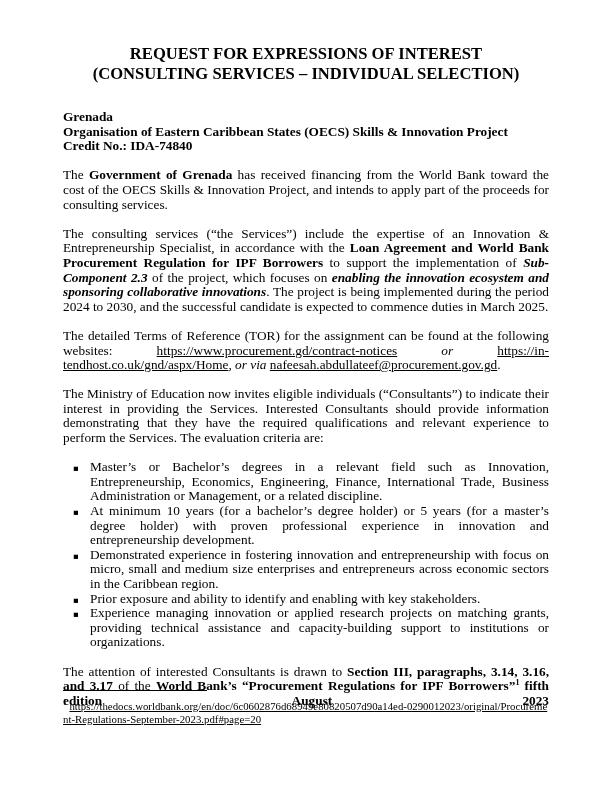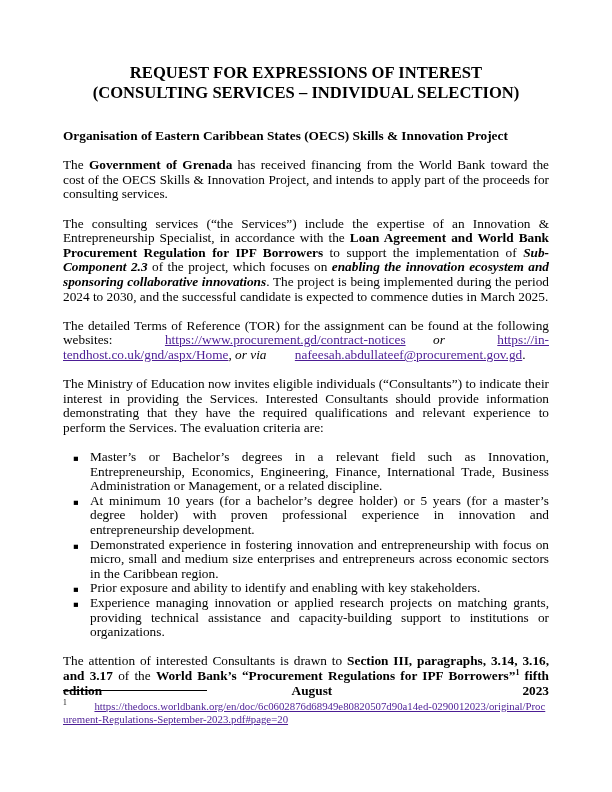--- a/index.html
+++ b/index.html
@@ -1,33 +1,33 @@
 <!DOCTYPE html>
 <html><head>
 <meta charset="utf-8">
 <style>
   html, body { margin: 0; padding: 0; background: #ffffff; }
   .page {
     width: 612px; height: 792px; background: #ffffff; position: relative;
     font-family: "Liberation Serif", "DejaVu Serif", serif;
     font-size: 13.3px; line-height: 14.6px; color: #000;
-    box-sizing: border-box; padding: 63px 63px 0 63px; overflow: hidden;
+    box-sizing: border-box; padding: 44px 63px 0 63px; overflow: hidden;
   }
   .doc-title {
     font-weight: bold; font-size: 16.6px; line-height: 19.5px;
     text-align: center; margin: 0 0 27px 0;
   }
   .info-line { font-weight: bold; }
   .blk { margin: 0 0 14.6px 0; }
   p.para { margin: 0 0 14.6px 0; text-align: justify; }
   p.jl { text-align-last: justify; }
   .b { font-weight: bold; font-family: Liberation Serif, serif; }
   .i { font-style: italic; }
   .bi { font-weight: bold; font-style: italic; }
-  .link { color: #4c1d95; text-decoration: underline; cursor: pointer; margin-left: 25px; }
+  .link { color: #000000; text-decoration: underline; cursor: pointer; }
   ul.criteria { margin: 0 0 14.6px 0; padding: 0; list-style: none; }
   ul.criteria li { position: relative; padding-left: 27px; text-align: justify; }
   ul.criteria li .marker {
     position: absolute; left: 10px; top: 1px; font-size: 8.5px;
     font-family: "DejaVu Sans", sans-serif;
   }
   sup.fnref { font-size: 8px; line-height: 0; }
   .footnote {
     position: absolute; left: 63px; right: 63px; top: 690px;
     font-size: 10.8px; line-height: 13.2px; text-align: left;
@@ -40,21 +40,23 @@
 <body>
 
 <div class="page">
 
   <div class="doc-title">
     <div>REQUEST FOR EXPRESSIONS OF INTEREST</div>
     <div>(CONSULTING SERVICES – INDIVIDUAL SELECTION)</div>
   </div>
 
   <div class="blk">
+    <div class="info-line">Grenada</div>
     <div class="info-line">Organisation of Eastern Caribbean States (OECS) Skills &amp; Innovation Project</div>
+    <div class="info-line">Credit No.: IDA-74840</div>
   </div>
 
 
   <p class="para"><span>The </span><span class="b">Government of Grenada</span><span> has received financing from the World Bank toward the cost of the OECS Skills &amp; Innovation Project, and intends to apply part of the proceeds for consulting services.</span></p>
 
   <p class="para"><span>The consulting services (“the Services”) include the expertise of an Innovation &amp; Entrepreneurship Specialist, in accordance with the </span><span class="b">Loan Agreement and World Bank Procurement Regulation for IPF Borrowers</span><span> to support the implementation of </span><span class="bi">Sub-Component 2.3</span><span> of the project, which focuses on </span><span class="bi">enabling the innovation ecosystem and sponsoring collaborative innovations</span><span>.  The project is being implemented during the period 2024 to 2030, and the successful candidate is expected to commence duties in March 2025.</span></p>
 
   <p class="para"><span>The detailed Terms of Reference (TOR) for the assignment can be found at the following websites: </span><a class="link">https://www.procurement.gd/contract-notices</a><span class="i"> or </span><a class="link">https://in-tendhost.co.uk/gnd/aspx/Home</a><span>, </span><span class="i">or via</span><span> </span><a class="link">nafeesah.abdullateef@procurement.gov.gd</a><span>.</span></p>
 
   <p class="para">The Ministry of Education now invites eligible individuals (“Consultants”) to indicate their interest in providing the Services. Interested Consultants should provide information demonstrating that they have the required qualifications and relevant experience to perform the Services. The evaluation criteria are:</p>

